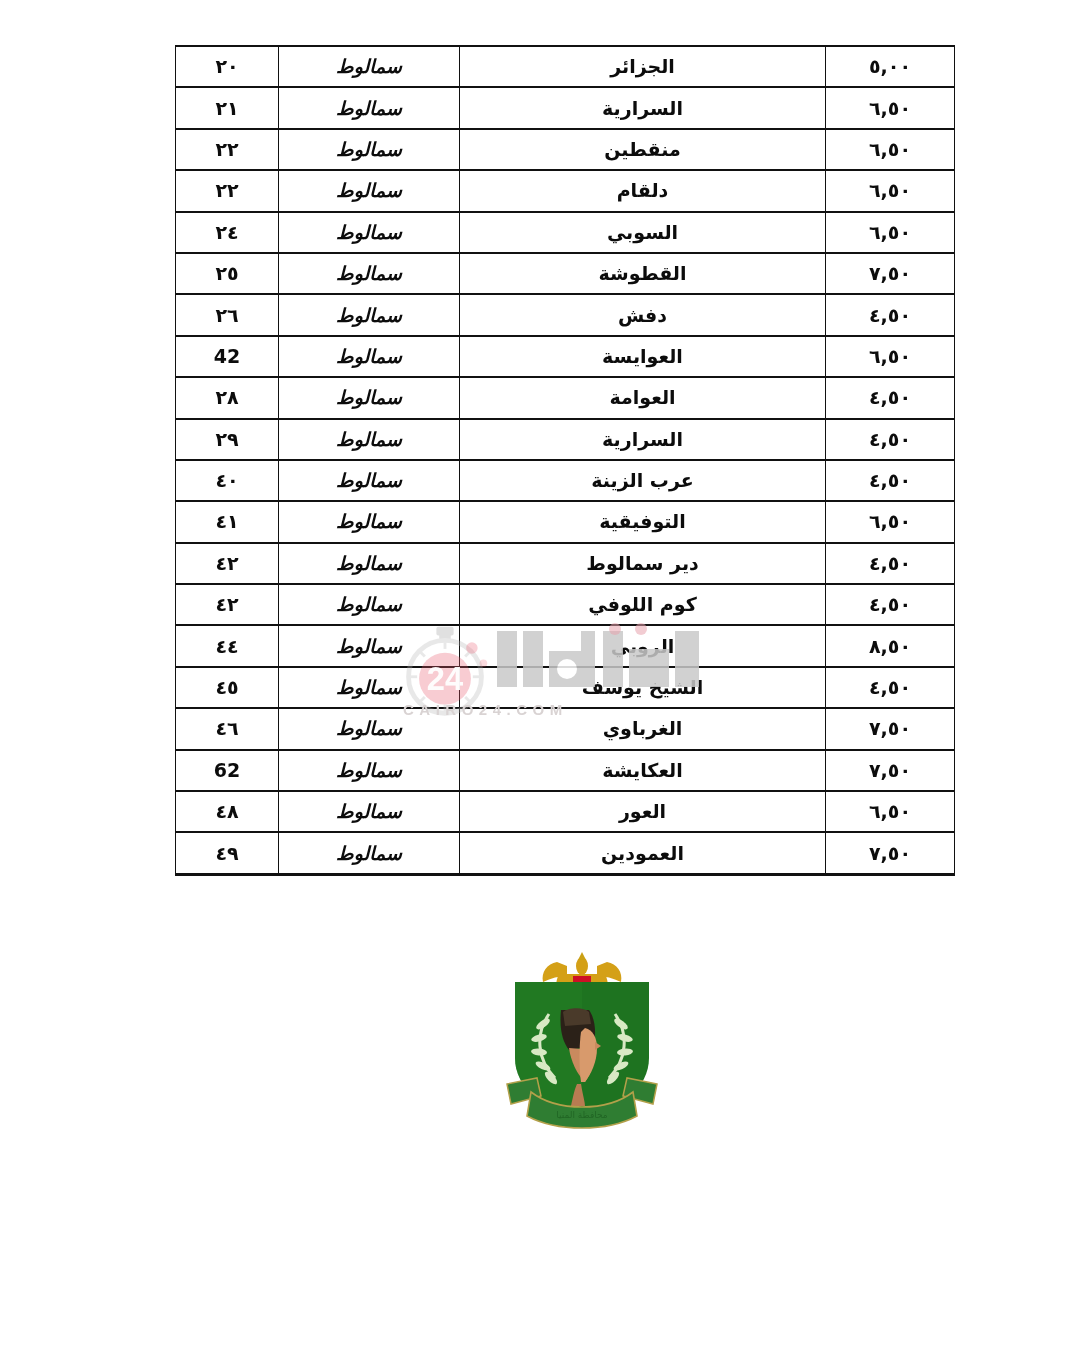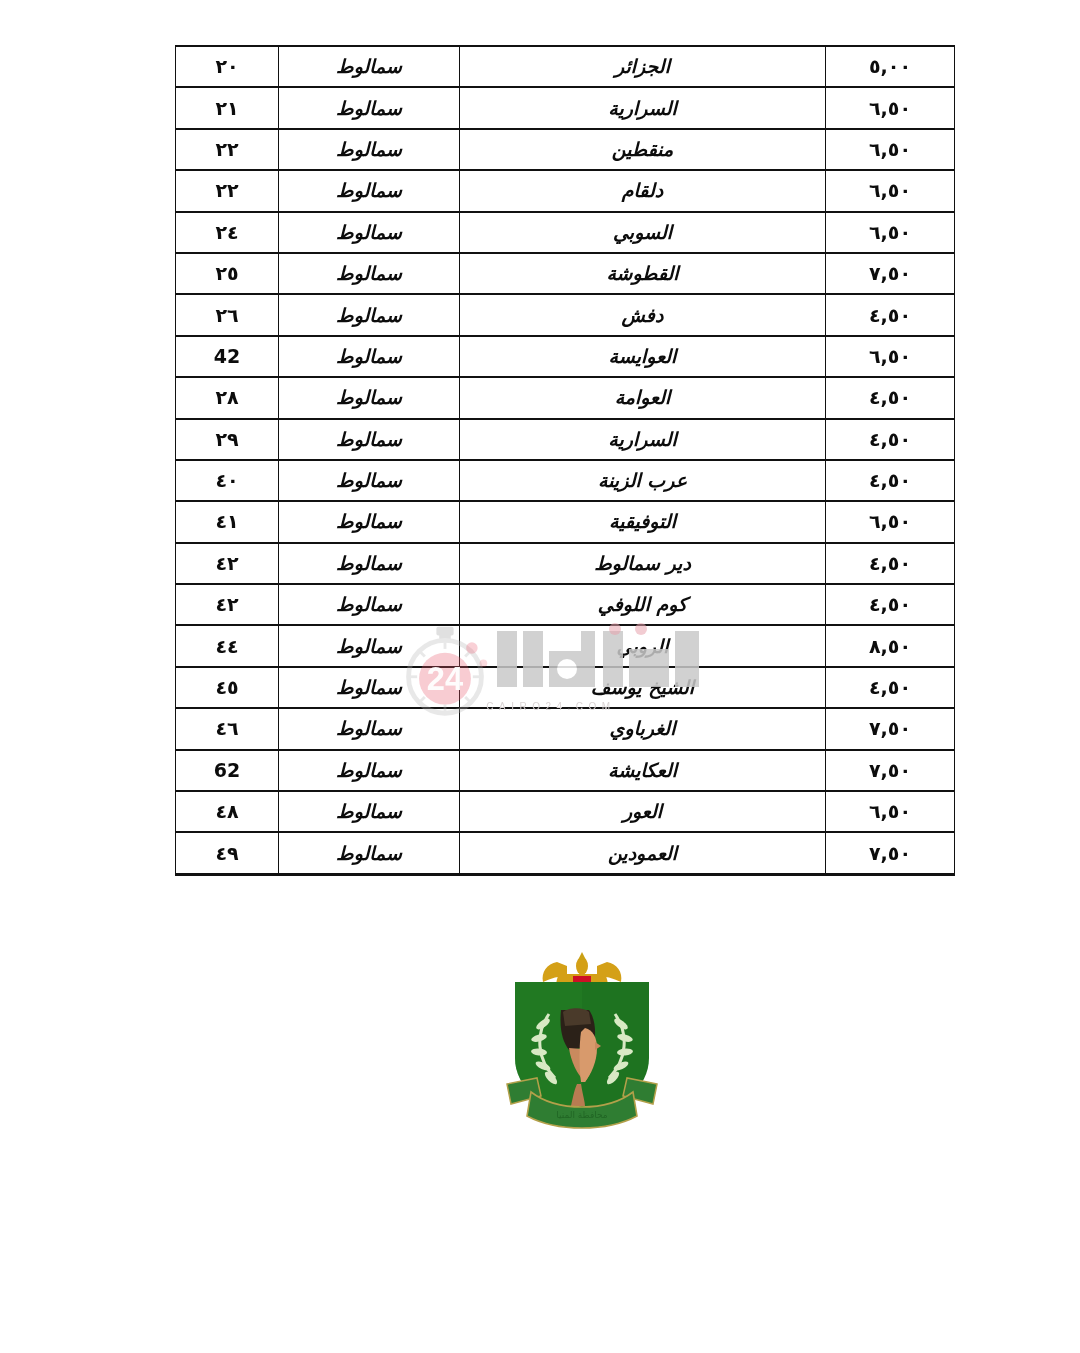--- a/index.html
+++ b/index.html
@@ -53,21 +53,21 @@
   table.fare tr:last-child td { border-bottom-width: 3px; }
   table.fare tr:first-child td { border-top-width: 2px; }
 
   col.c-no    { width: 103px; }
   col.c-ctr   { width: 181px; }
   col.c-name  { width: 366px; }
   col.c-fare  { width: 129px; }
 
   td.no   { font-size: 19px; }
   td.ctr  { font-size: 19px; font-style: italic; }
-  td.name { font-size: 19.5px; font-style: italic; }
+  td.name { font-size: 19.5px; }
   td.fare { font-size: 19px; letter-spacing: 0.5px; }
 
   
   .watermark {
     position: absolute;
     left: 395px;
     top: 617px;
     width: 310px;
     height: 110px;
     pointer-events: none;
@@ -78,26 +78,26 @@
     right: 0;
     top: 4px;
     width: 210px;
     height: 74px;
   }
   .wm-url {
     position: absolute;
     right: 6px;
     top: 84px;
     width: 296px;
-    text-align: center;
-    font-size: 10px;
+    text-align: left;
+    font-size: 15px;
     letter-spacing: 5.5px;
     color: #d9d3d3;
     font-family: "Liberation Sans", sans-serif;
-    font-weight: normal;
+    font-weight: bold;
     direction: ltr;
   }
   .wm-stop {
     position: absolute;
     left: 2px;
     top: 6px;
     width: 96px;
     height: 96px;
   }
 

